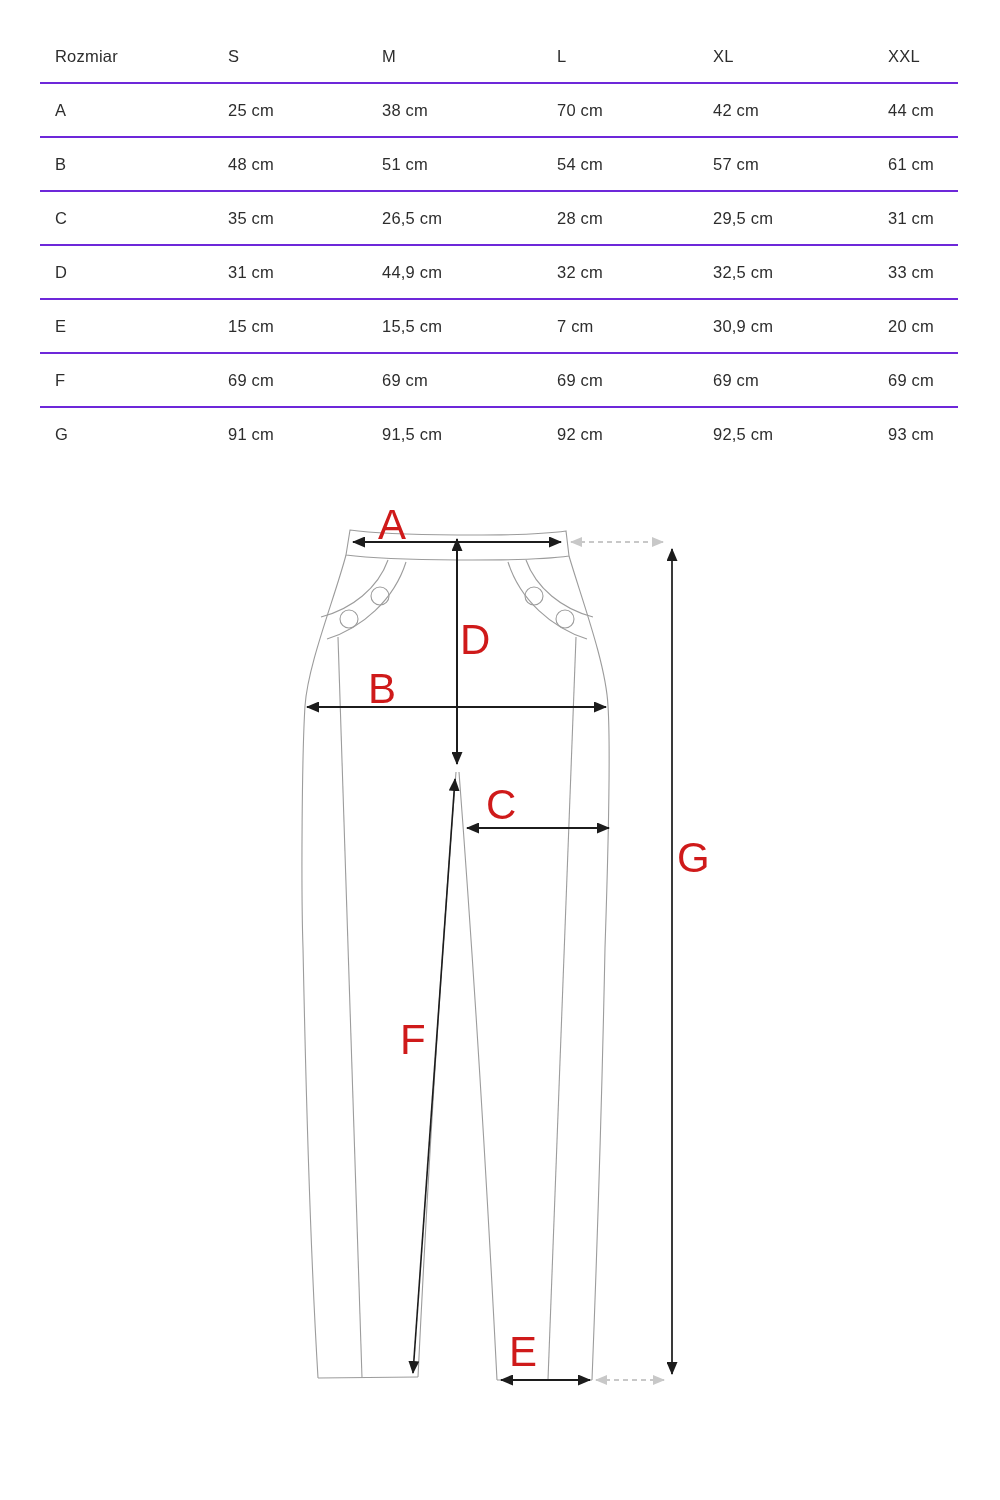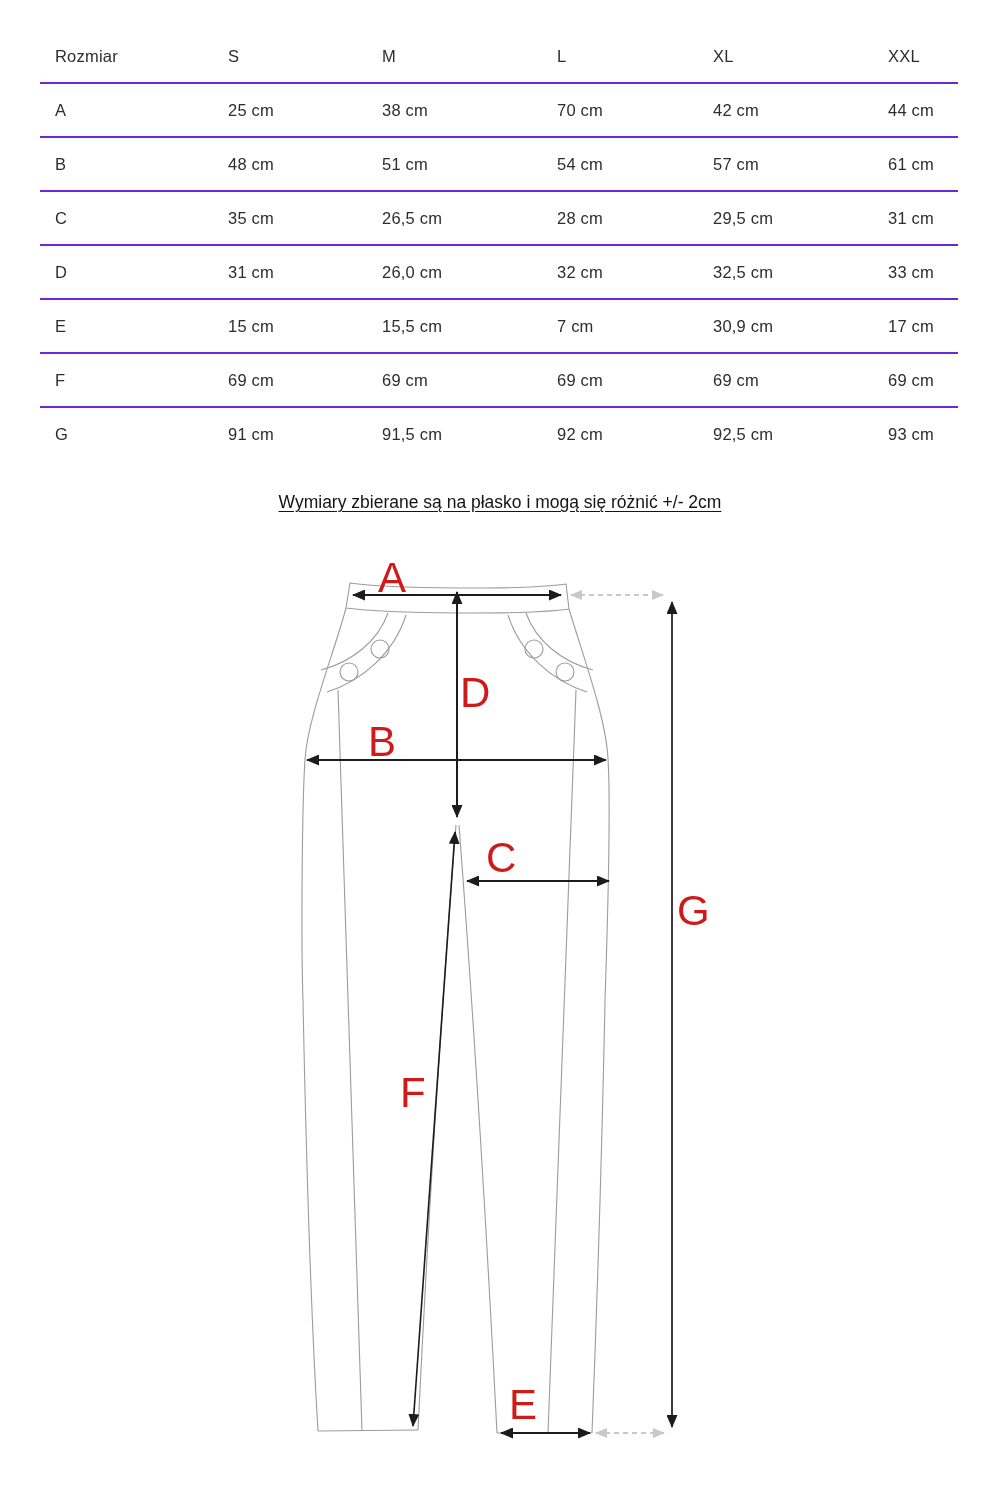--- a/index.html
+++ b/index.html
@@ -81,33 +81,33 @@
       <div class="t-cell">35 cm</div>
       <div class="t-cell">26,5 cm</div>
       <div class="t-cell">28 cm</div>
       <div class="t-cell">29,5 cm</div>
       <div class="t-cell">31 cm</div>
     </div>
 
     <div class="t-row">
       <div class="t-cell first">D</div>
       <div class="t-cell">31 cm</div>
-      <div class="t-cell">26,0 cm</div>
+      <div class="t-cell">44,9 cm</div>
       <div class="t-cell">32 cm</div>
       <div class="t-cell">32,5 cm</div>
       <div class="t-cell">33 cm</div>
     </div>
 
     <div class="t-row">
       <div class="t-cell first">E</div>
       <div class="t-cell">15 cm</div>
       <div class="t-cell">15,5 cm</div>
       <div class="t-cell">7 cm</div>
       <div class="t-cell">30,9 cm</div>
-      <div class="t-cell">17 cm</div>
+      <div class="t-cell">20 cm</div>
     </div>
 
     <div class="t-row">
       <div class="t-cell first">F</div>
       <div class="t-cell">69 cm</div>
       <div class="t-cell">69 cm</div>
       <div class="t-cell">69 cm</div>
       <div class="t-cell">69 cm</div>
       <div class="t-cell">69 cm</div>
     </div>
@@ -115,21 +115,20 @@
     <div class="t-row">
       <div class="t-cell first">G</div>
       <div class="t-cell">91 cm</div>
       <div class="t-cell">91,5 cm</div>
       <div class="t-cell">92 cm</div>
       <div class="t-cell">92,5 cm</div>
       <div class="t-cell">93 cm</div>
     </div>
   </div>
 
-  <div class="note">Wymiary zbierane są na płasko i mogą się różnić +/- 2cm</div>
 
   <svg class="diagram" width="424" height="898" viewBox="288 552 424 898" xmlns="http://www.w3.org/2000/svg">
     <defs>
       <marker id="ab" markerUnits="userSpaceOnUse" markerWidth="13" markerHeight="11" refX="12" refY="5.5" orient="auto-start-reverse">
         <path d="M0,0 L13,5.5 L0,11 Z" fill="#1c1c1c"></path>
       </marker>
       <marker id="ag" markerUnits="userSpaceOnUse" markerWidth="12" markerHeight="10" refX="11" refY="5" orient="auto-start-reverse">
         <path d="M0,0 L12,5 L0,10 Z" fill="#c8c8c8"></path>
       </marker>
     </defs>

